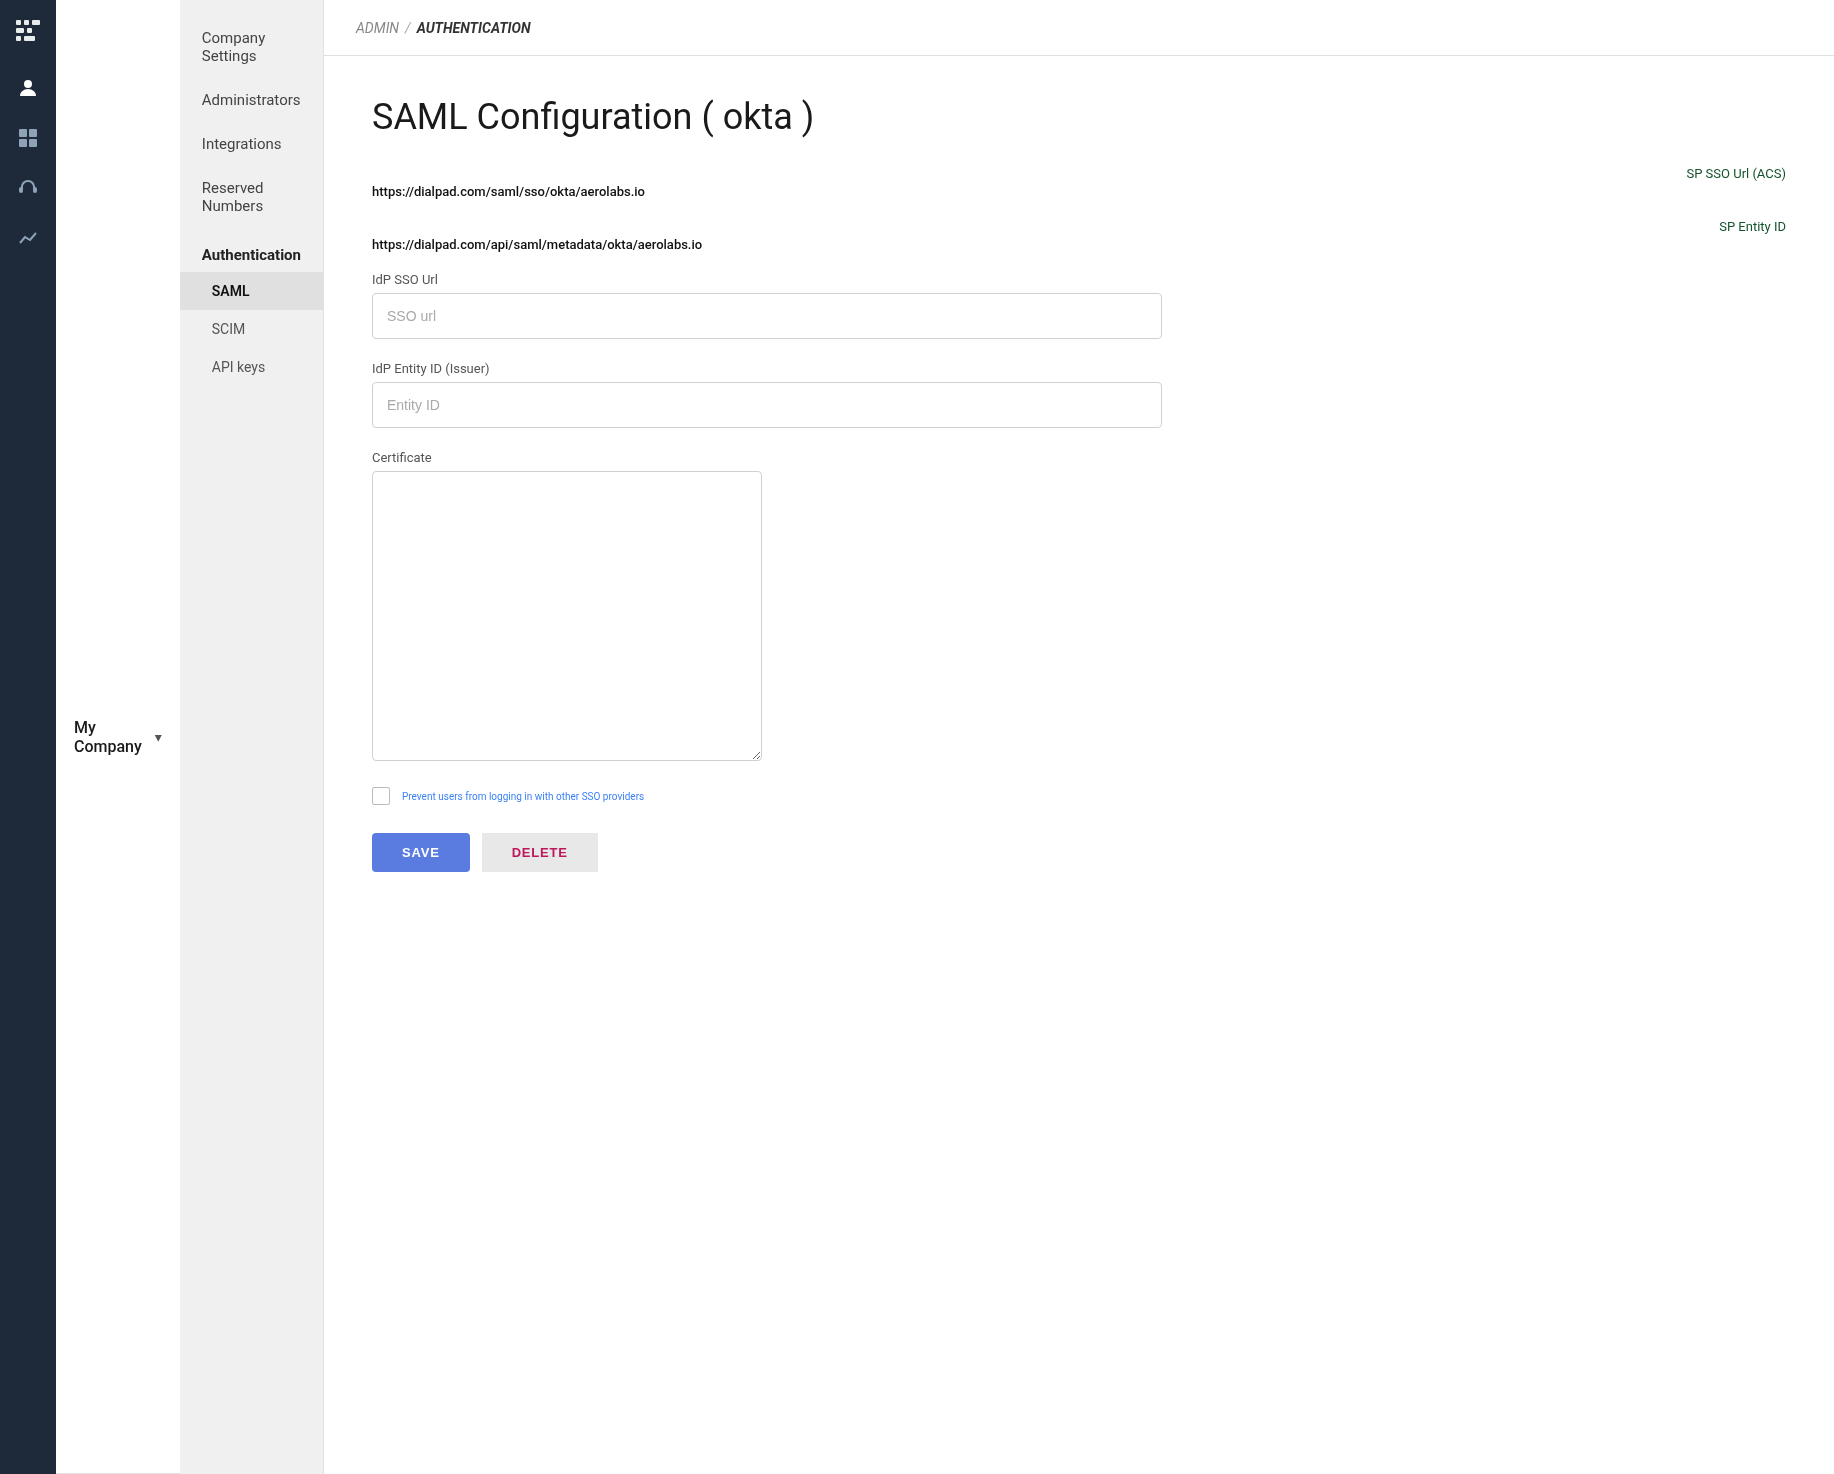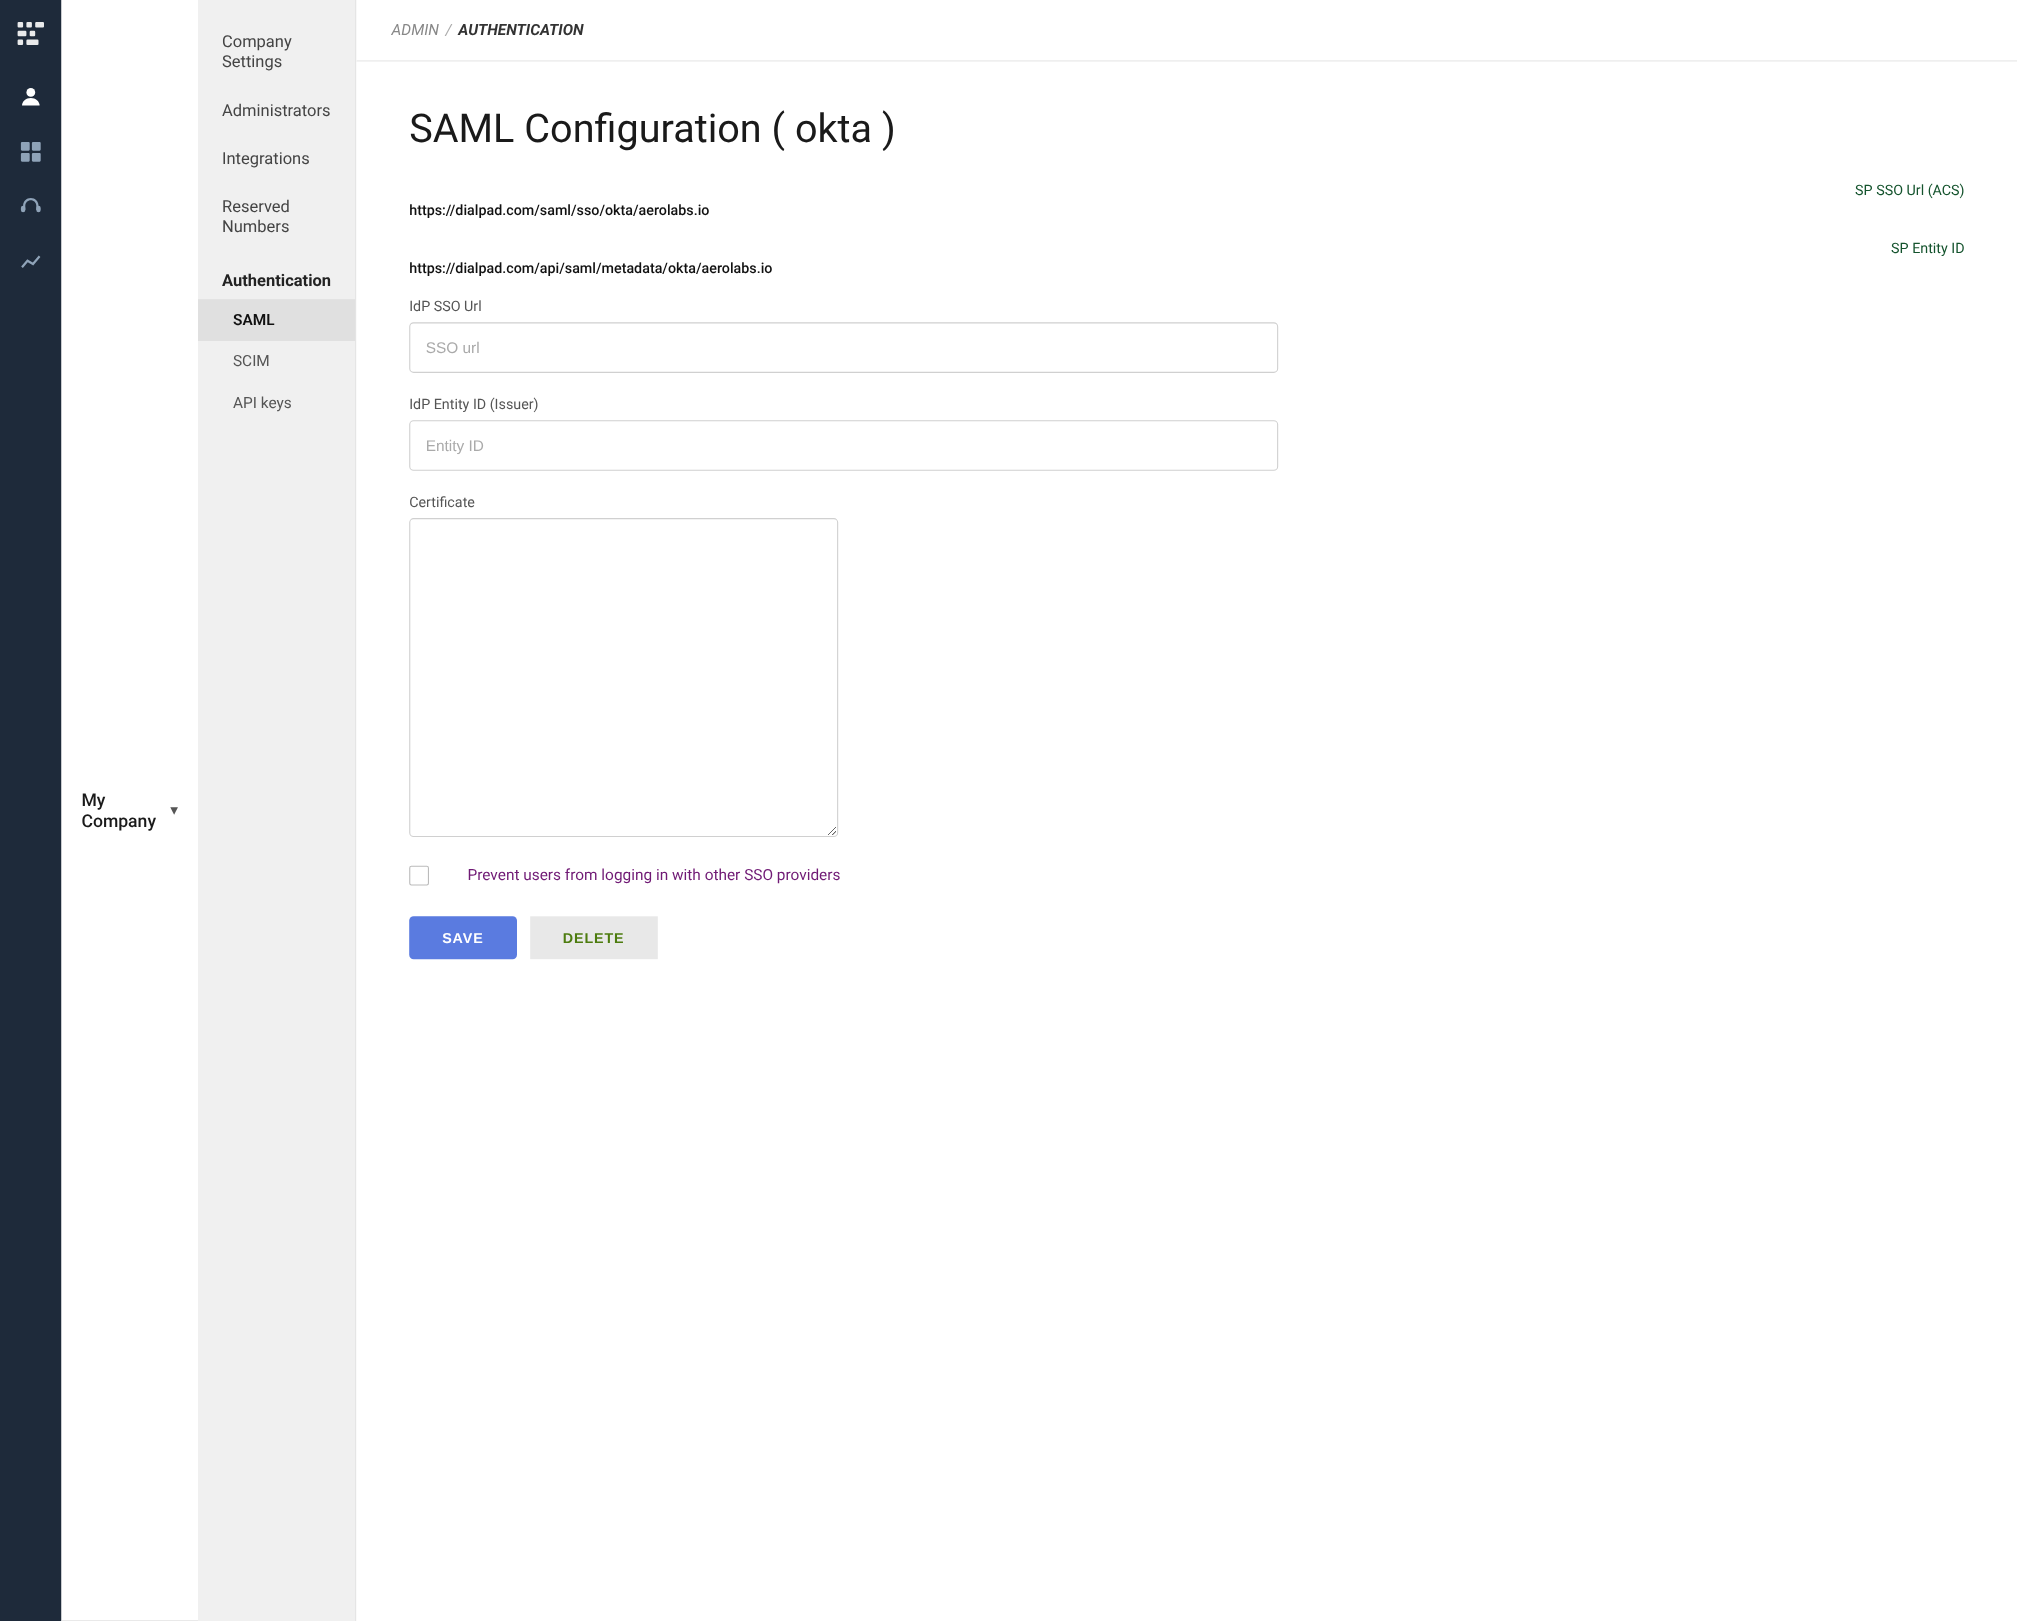--- a/index.html
+++ b/index.html
@@ -195,44 +195,43 @@
       border: 1.5px solid #bbb;
       border-radius: 2px;
       appearance: none;
       -webkit-appearance: none;
       background: #fff;
       cursor: pointer;
       flex-shrink: 0;
     }
     .form-checkbox:checked { background: #5a7be0; border-color: #5a7be0; }
     .checkbox-label {
-      font-size: 14px;
-      color: #701a75;
-      margin-left: 23px;
+      font-size: 10px;
+      color: #3b82f6;
     }
 
     .button-row {
       display: flex;
       gap: 12px;
     }
     .btn-save {
       background: #5a7be0;
       color: #fff;
       border: none;
       border-radius: 4px;
       padding: 12px 30px;
       font-size: 13px;
       font-weight: 700;
       letter-spacing: 0.8px;
       cursor: pointer;
       text-transform: uppercase;
     }
     .btn-delete {
       background: #e8e8e8;
-      color: #4d7c0f;
+      color: #be185d;
       border: none;
       border-radius: 0;
       padding: 12px 30px;
       font-size: 13px;
       font-weight: 700;
       letter-spacing: 0.8px;
       cursor: pointer;
       text-transform: uppercase;
     }
   </style>

